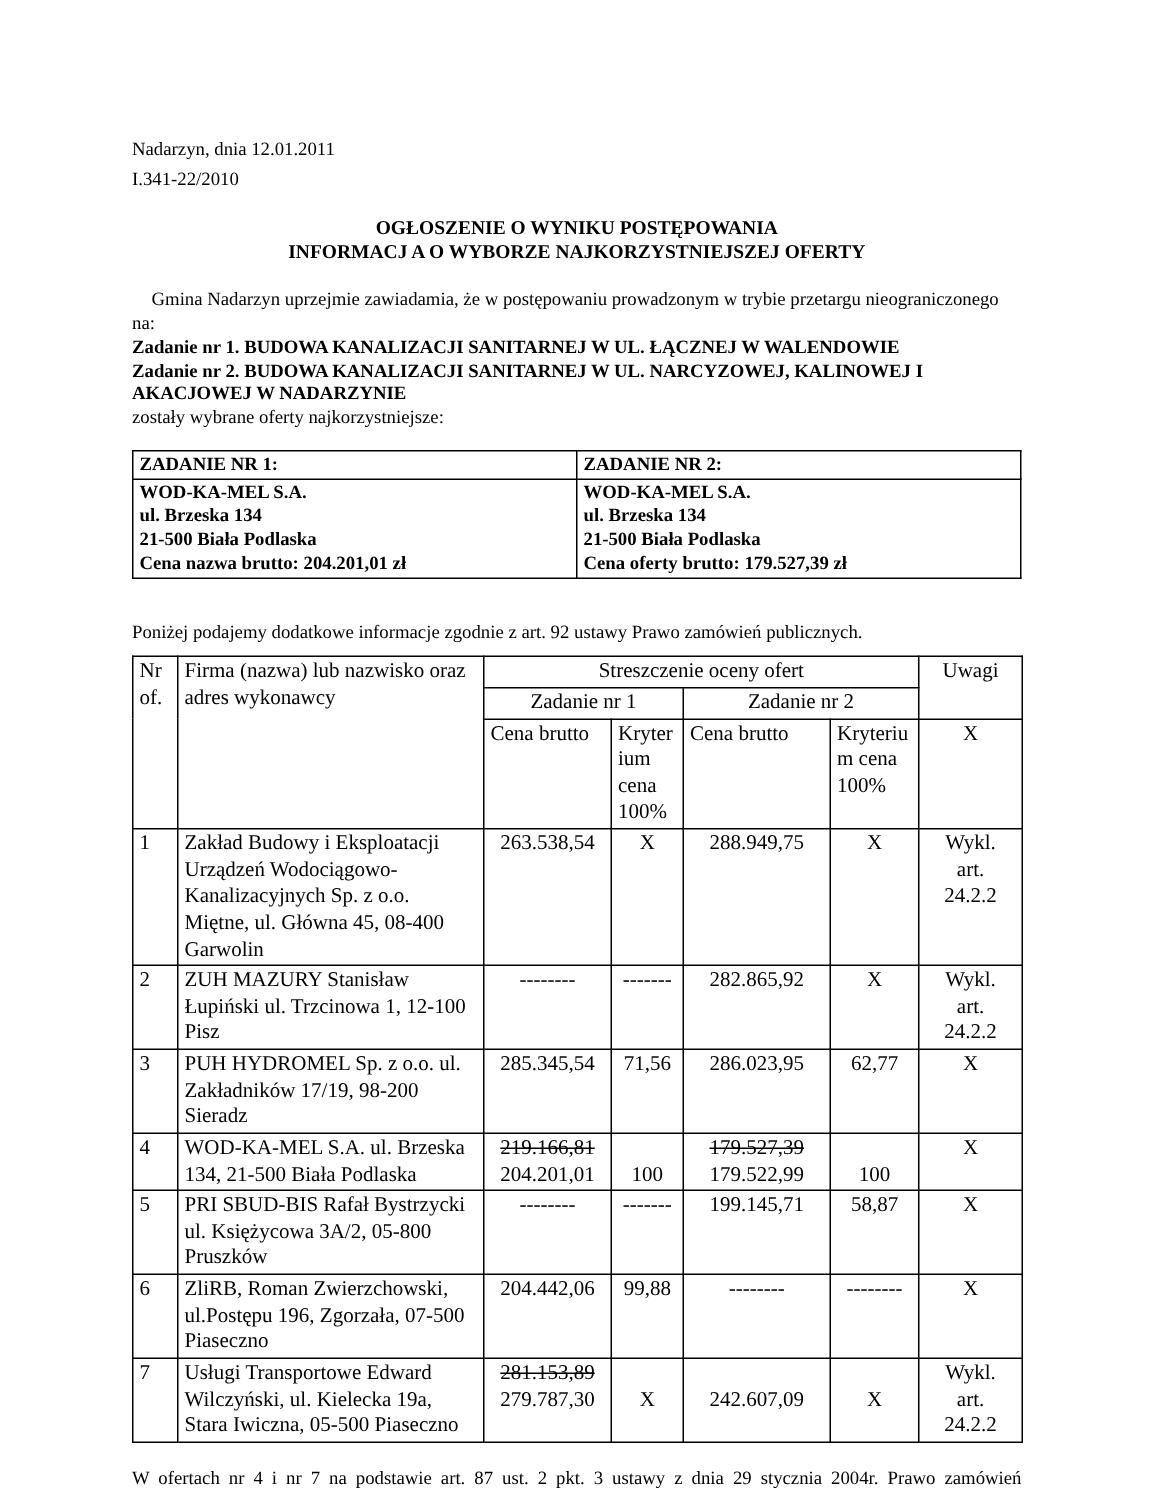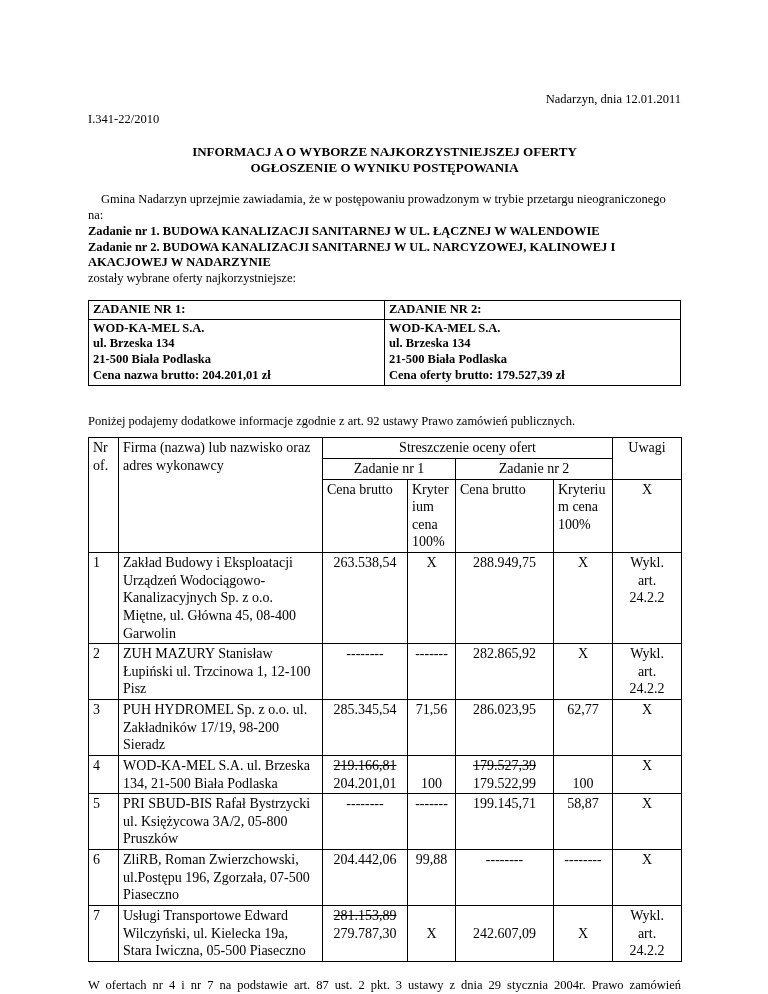--- a/index.html
+++ b/index.html
@@ -4,21 +4,21 @@
 <style>
   * { margin:0; padding:0; box-sizing:border-box; }
   html,body { background:#ffffff; }
   body {
     width:768px; height:994px; overflow:hidden;
     font-family:"Liberation Serif", serif;
     font-size:12.5px; line-height:1.26; color:#000;
   }
   .page { padding:92px 87px 0 88px; }
 
-  .date-line { text-align:right; }
+  .date-line { text-align:left; }
   .ref-number { margin-top:4px; }
 
   .doc-title { text-align:center; font-weight:bold; font-size:13px; margin-top:16px; }
 
   .intro-block { margin-top:16px; }
   .intro-par { text-indent:13px; }
   .bold { font-weight:bold; }
 
   table { border-collapse:collapse; table-layout:fixed; }
   td { border:1px solid #000; vertical-align:top; }
@@ -43,22 +43,22 @@
 </style>
 </head>
 <body>
 
 <div class="page">
 
   <div class="date-line">Nadarzyn, dnia 12.01.2011</div>
   <div class="ref-number">I.341-22/2010</div>
 
   <div class="doc-title">
+    <div>OGŁOSZENIE O WYNIKU POSTĘPOWANIA</div>
     <div>INFORMACJ A O WYBORZE NAJKORZYSTNIEJSZEJ OFERTY</div>
-    <div>OGŁOSZENIE O WYNIKU POSTĘPOWANIA</div>
   </div>
 
   <div class="intro-block">
     <div class="intro-par">Gmina Nadarzyn uprzejmie zawiadamia, że w postępowaniu prowadzonym w trybie przetargu nieograniczonego na:</div>
     <div class="bold">Zadanie nr 1. BUDOWA KANALIZACJI SANITARNEJ W UL. ŁĄCZNEJ W WALENDOWIE</div>
     <div class="bold">Zadanie nr 2. BUDOWA KANALIZACJI SANITARNEJ W UL. NARCYZOWEJ, KALINOWEJ I AKACJOWEJ W NADARZYNIE</div>
     <div>zostały wybrane oferty najkorzystniejsze:</div>
   </div>
 
   <table class="winners">

